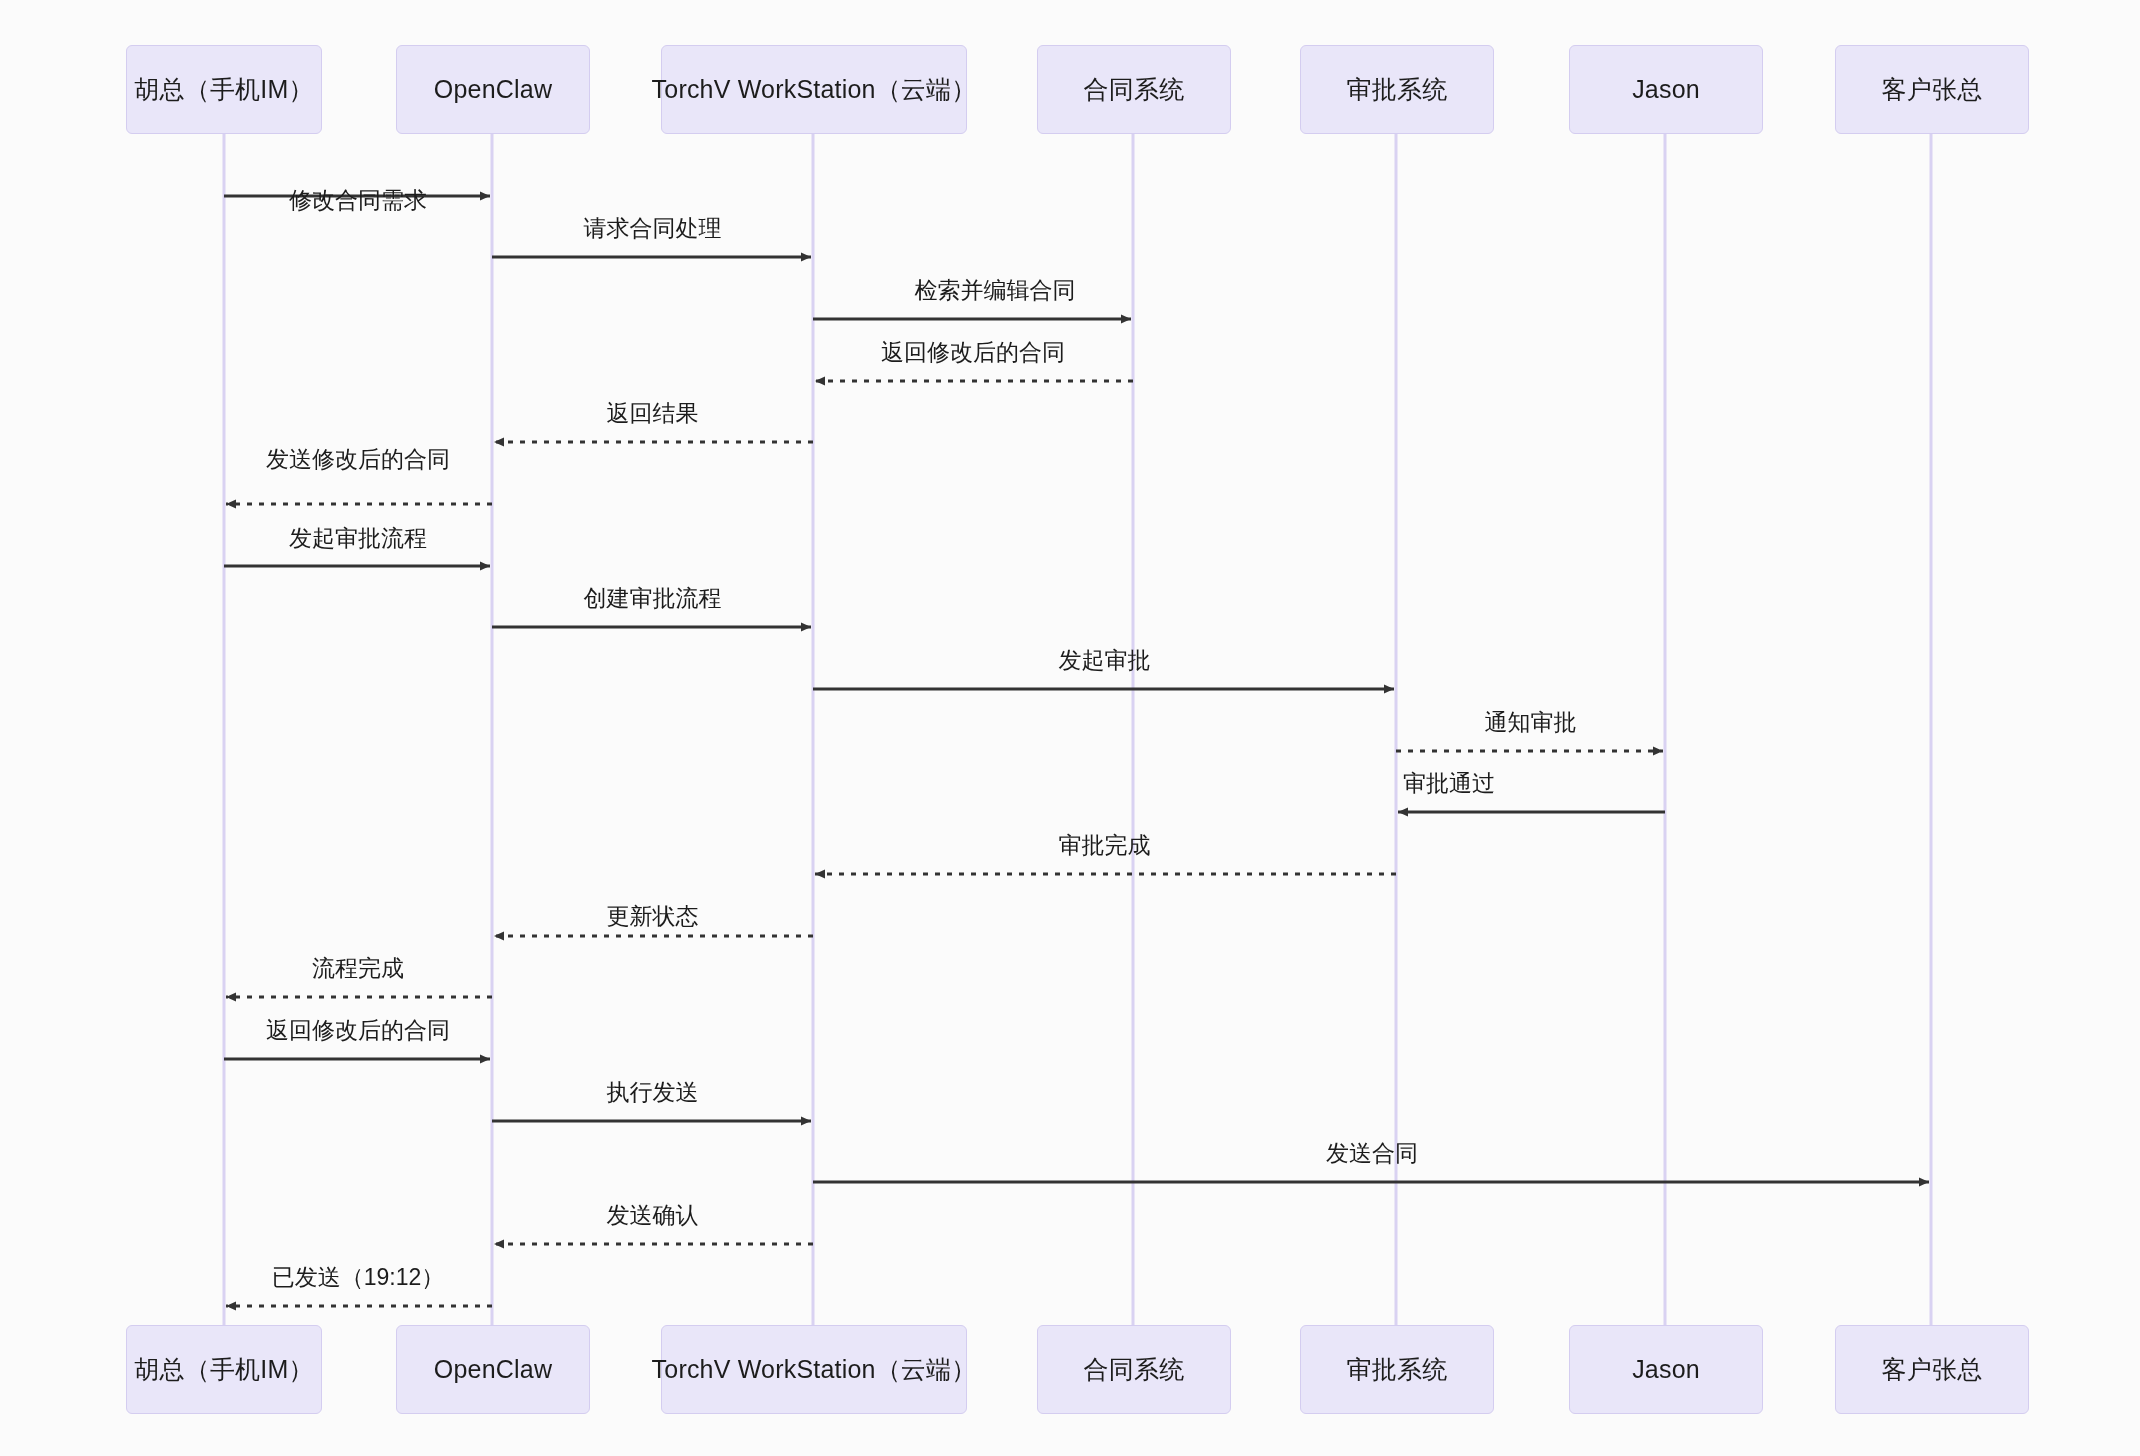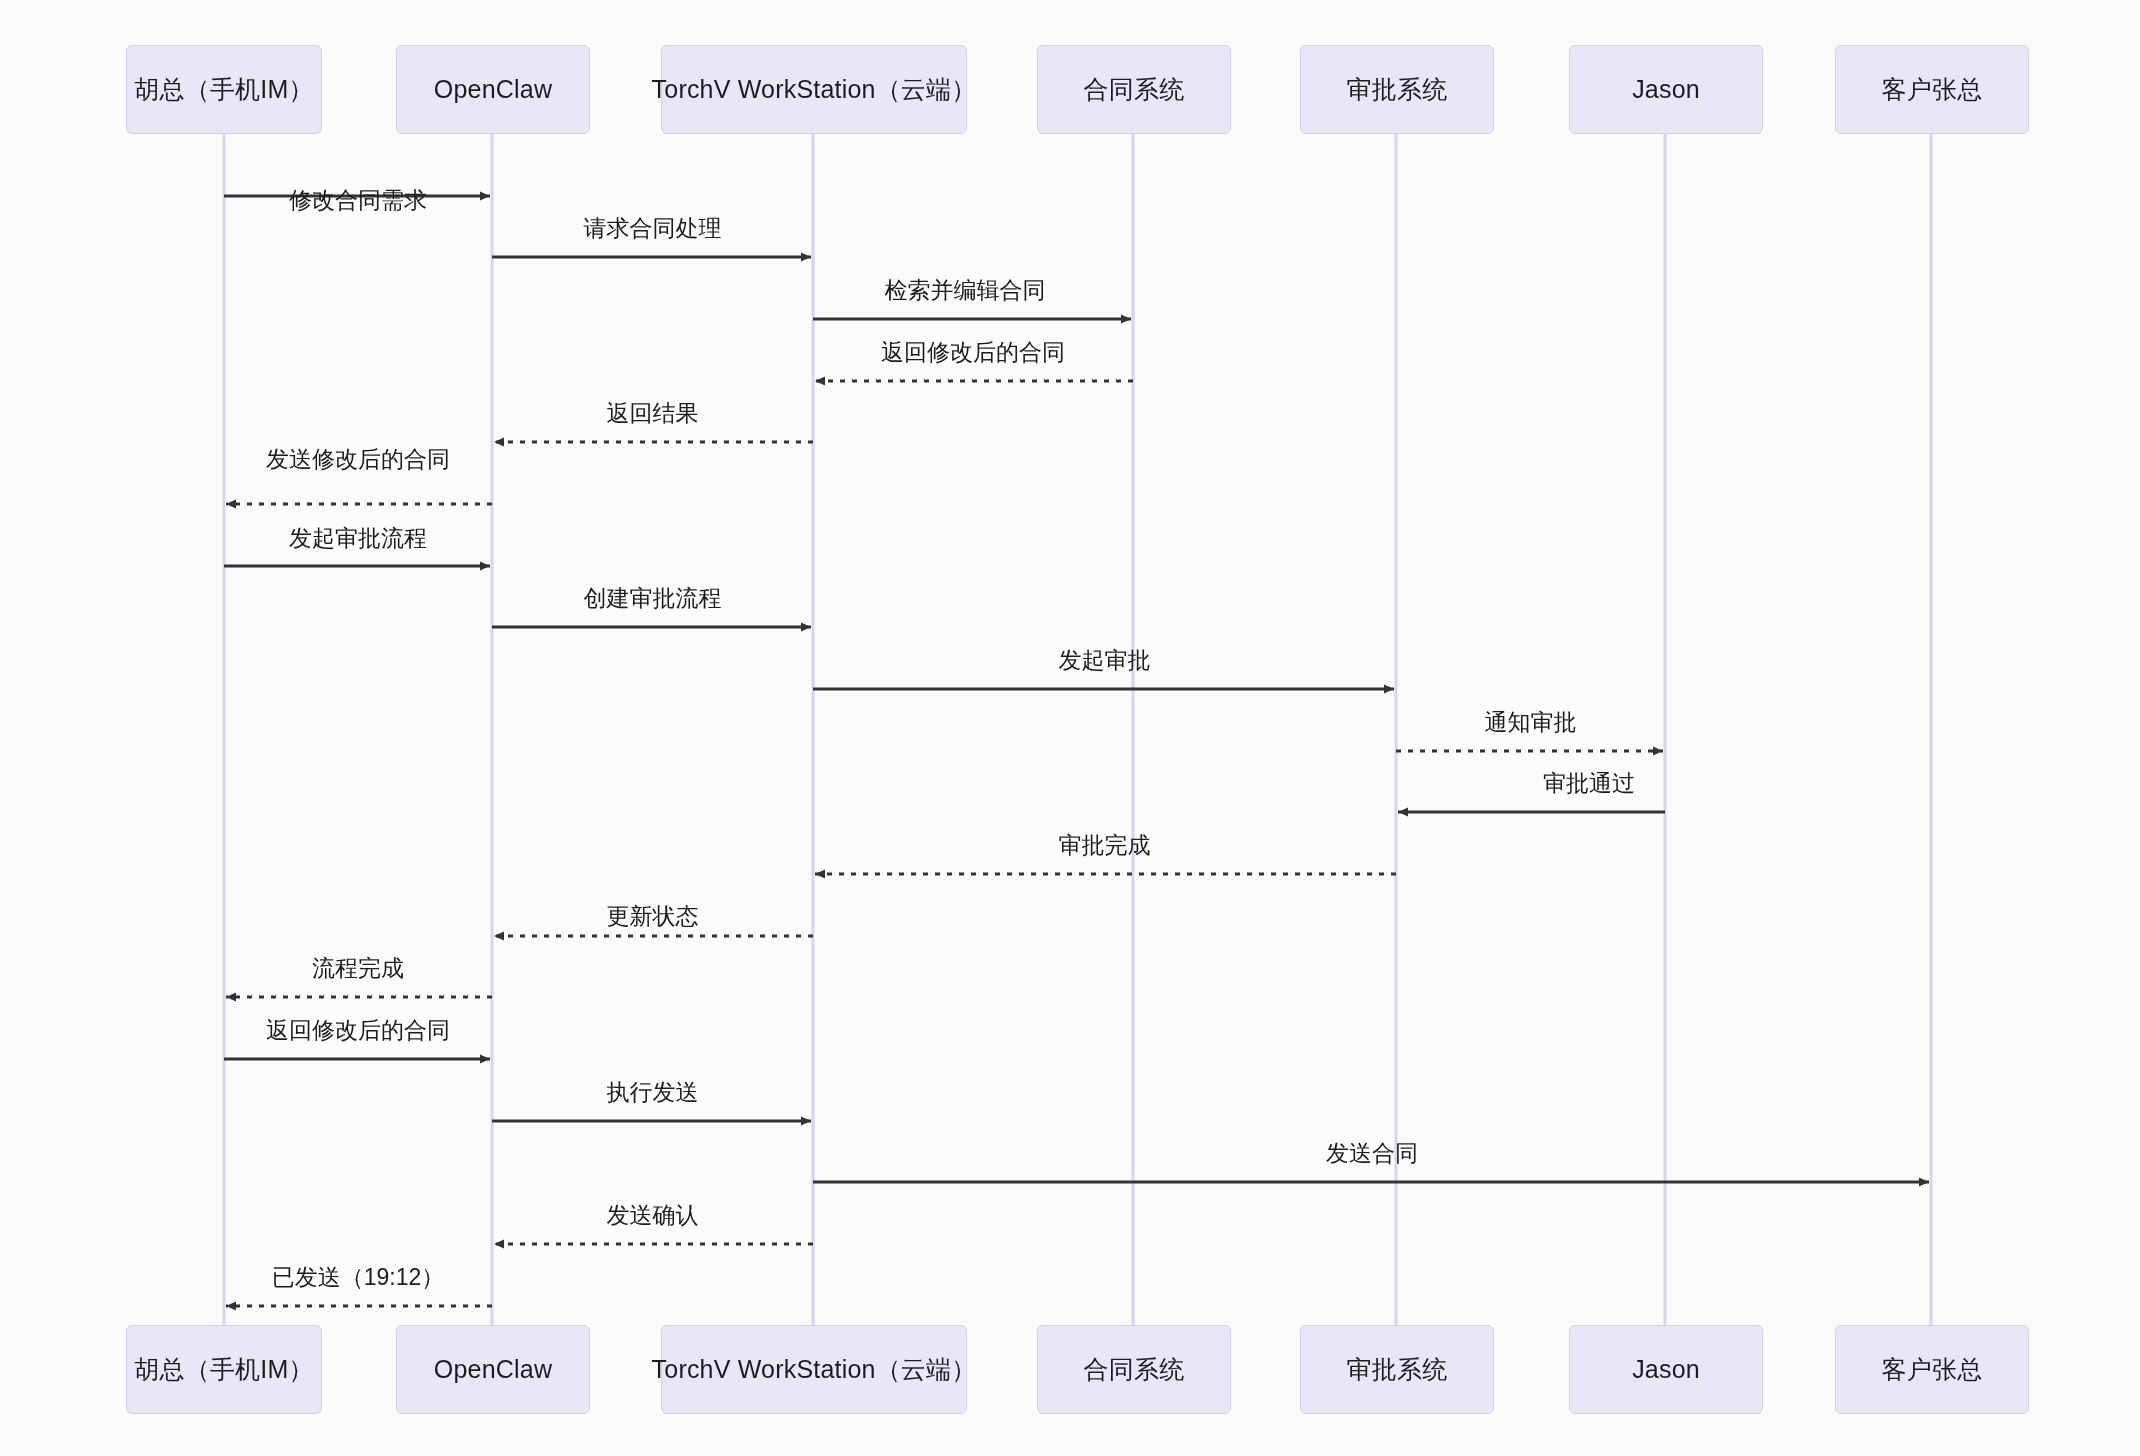--- a/index.html
+++ b/index.html
@@ -154,29 +154,29 @@
       <div class="participant-box" style="left: 1569px; width: 194px; top: 1325px; height: 89px;">
         <span>Jason</span>
       </div>
       <div class="participant-box" style="left: 1835px; width: 194px; top: 1325px; height: 89px;">
         <span>客户张总</span>
       </div>
     </div>
   <div id="message-labels">
       <div class="msg-label" style="left: 358px; top: 152px; margin-top: 33px;">修改合同需求</div>
       <div class="msg-label" style="left: 652.5px; top: 213px;">请求合同处理</div>
-      <div class="msg-label" style="left: 965px; top: 275px;">检索并编辑合同</div>
+      <div class="msg-label" style="left: 995px; top: 275px;">检索并编辑合同</div>
       <div class="msg-label" style="left: 973px; top: 337px;">返回修改后的合同</div>
       <div class="msg-label" style="left: 652.5px; top: 398px;">返回结果</div>
       <div class="msg-label" style="left: 358px; top: 444px;">发送修改后的合同</div>
       <div class="msg-label" style="left: 358px; top: 523px;">发起审批流程</div>
       <div class="msg-label" style="left: 652.5px; top: 583px;">创建审批流程</div>
       <div class="msg-label" style="left: 1104.5px; top: 645px;">发起审批</div>
       <div class="msg-label" style="left: 1530.5px; top: 707px;">通知审批</div>
-      <div class="msg-label" style="left: 1589px; top: 768px;">审批通过</div>
+      <div class="msg-label" style="left: 1449px; top: 768px;">审批通过</div>
       <div class="msg-label" style="left: 1104.5px; top: 830px;">审批完成</div>
       <div class="msg-label" style="left: 652.5px; top: 868px; margin-top: 33px;">更新状态</div>
       <div class="msg-label" style="left: 358px; top: 953px;">流程完成</div>
       <div class="msg-label" style="left: 358px; top: 1015px;">返回修改后的合同</div>
       <div class="msg-label" style="left: 652.5px; top: 1077px;">执行发送</div>
       <div class="msg-label" style="left: 1372px; top: 1138px;">发送合同</div>
       <div class="msg-label" style="left: 652.5px; top: 1200px;">发送确认</div>
       <div class="msg-label" style="left: 358px; top: 1262px;">已发送（19:12）</div>
     </div>
 

